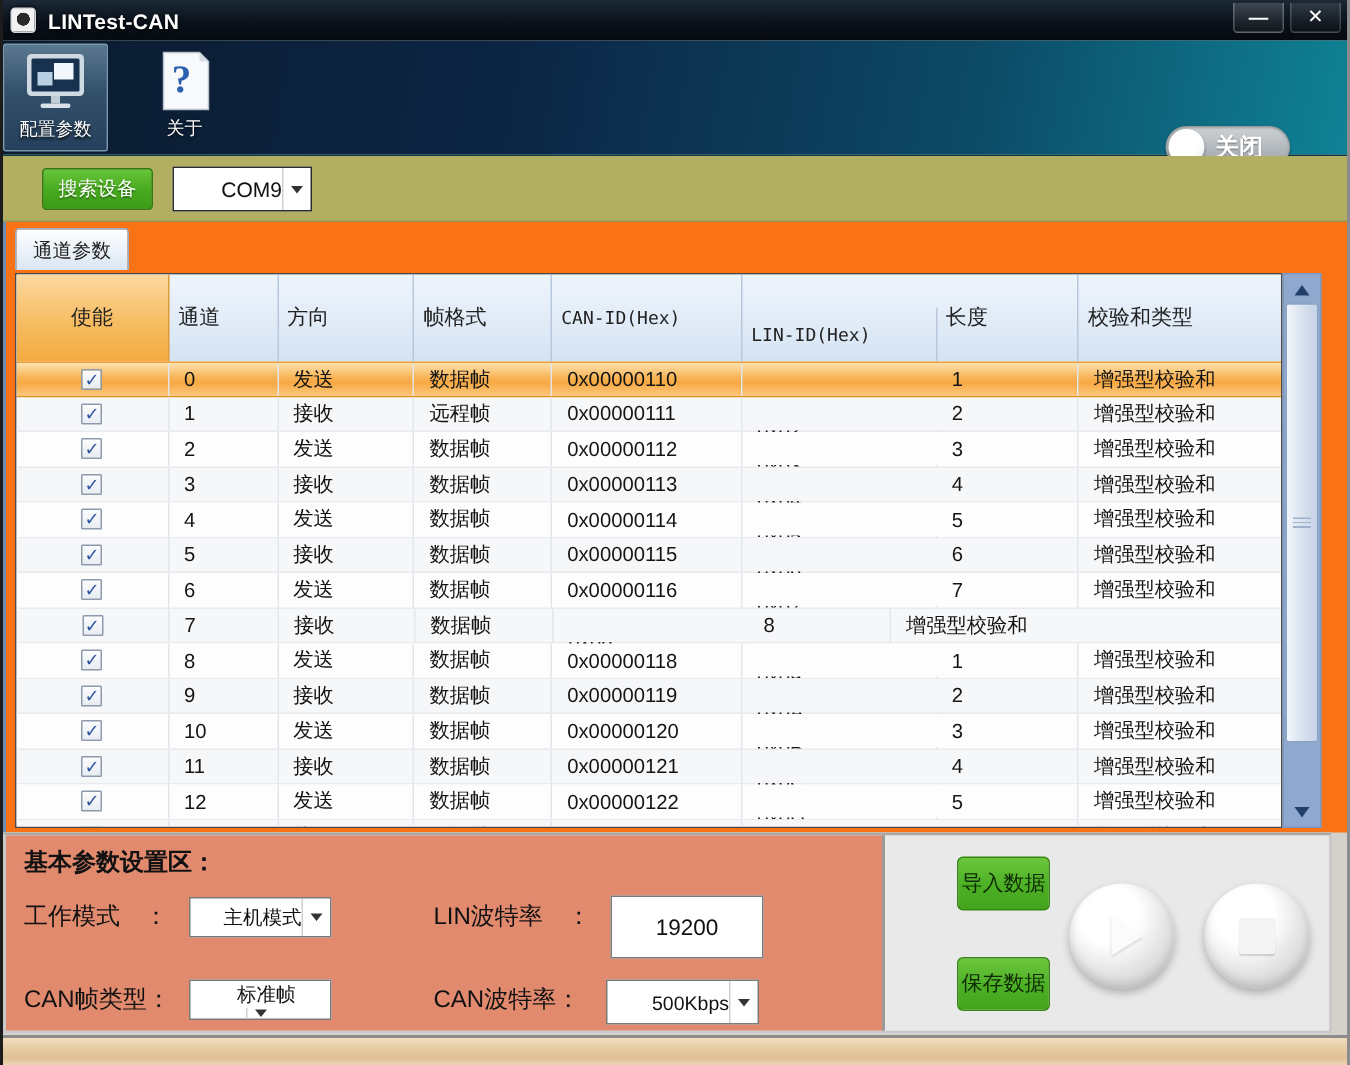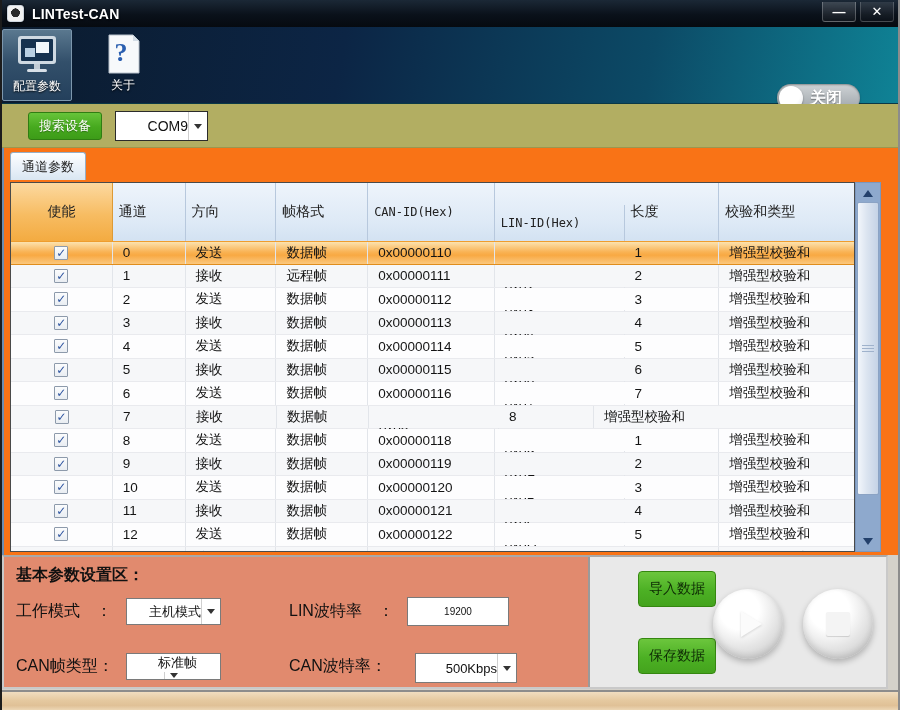--- a/index.html
+++ b/index.html
@@ -96,23 +96,23 @@
 
   
   .bottompanel { left:2px; top:555px; width:886px; height:134px; display:flex;
     border:2px solid #c9c9c9; border-top-color:#a9a9a9; background:#e9e9e9; }
   .settings-left { width:586px; height:100%; background:#e18a6e; border-right:2px solid #9a9a9a; position:relative; }
   .settings-right { flex:1; position:relative; background:#e9e9e9; }
   .sec-title { position:absolute; left:12px; top:8px; font-size:16px; font-weight:bold; color:#111; }
   .flabel { position:absolute; font-size:16px; color:#111; white-space:nowrap; }
   .field-combo { position:absolute; width:95px; height:27px; border:1px solid #7a7a7a; }
   .field-combo .val { font-size:13px; }
-  .lin-input { position:absolute; left:403px; top:40px; width:102px; height:29px; background:#fff;
-    border:1px solid #7a7a7a; display:flex; align-items:center; justify-content:center; font-size:10px; color:#111; }
-  .green-btn { position:absolute; left:48px; width:78px; height:36px; border-radius:4px;
+  .lin-input { position:absolute; left:403px; top:40px; width:102px; height:42px; background:#fff;
+    border:1px solid #7a7a7a; display:flex; align-items:center; justify-content:center; font-size:15px; color:#111; }
+  .green-btn { position:absolute; left:48px; width:62px; height:36px; border-radius:4px;
     background:linear-gradient(180deg,#6cc63d 0%,#4cb024 55%,#44a31d 100%); border:1px solid #358710;
     display:flex; align-items:center; justify-content:center; font-size:14px; color:#0e2b05; }
   .circle-btn { position:absolute; top:32px; width:70px; height:70px; border-radius:50%;
     background:radial-gradient(circle at 38% 30%,#ffffff 0 30%,#e3e3e3 60%,#c2c2c2 100%);
     box-shadow:0 3px 6px rgba(0,0,0,.25), inset 0 -3px 6px rgba(0,0,0,.12); display:flex; align-items:center; justify-content:center; }
   .play-tri { width:0; height:0; border-top:13px solid transparent; border-bottom:13px solid transparent;
     border-left:21px solid #fbfbfb; margin-left:6px; filter:drop-shadow(0 1px 1px rgba(0,0,0,.15)); }
   .stop-sq { width:24px; height:24px; background:#f4f4f4; border-radius:2px; box-shadow:0 1px 1px rgba(0,0,0,.15); }
 
   
@@ -392,21 +392,21 @@
     <div class="lin-input">19200</div>
 
     <div class="flabel" style="left:12px; top:99px;">CAN帧类型：</div>
     <div class="combo field-combo" style="left:122px; top:96px;flex-direction:column;">
       <div class="val">标准帧</div>
       <div class="arrow-box">
           <div class="caret"></div>
         </div>
     </div>
     <div class="flabel" style="left:285px; top:99px;">CAN波特率：</div>
-    <div class="combo field-combo" style="left:411px; top:96px; width:102px; height:30px;">
+    <div class="combo field-combo" style="left:400px; top:96px; width:102px; height:30px;">
       <div class="val">500Kbps</div>
       <div class="arrow-box">
           <div class="caret"></div>
         </div>
     </div>
   </div>
   <div class="settings-right">
     <div class="green-btn" style="top:14px;">导入数据</div>
     <div class="green-btn" style="top:81px;">保存数据</div>
     <div class="circle-btn" style="left:123px;">

